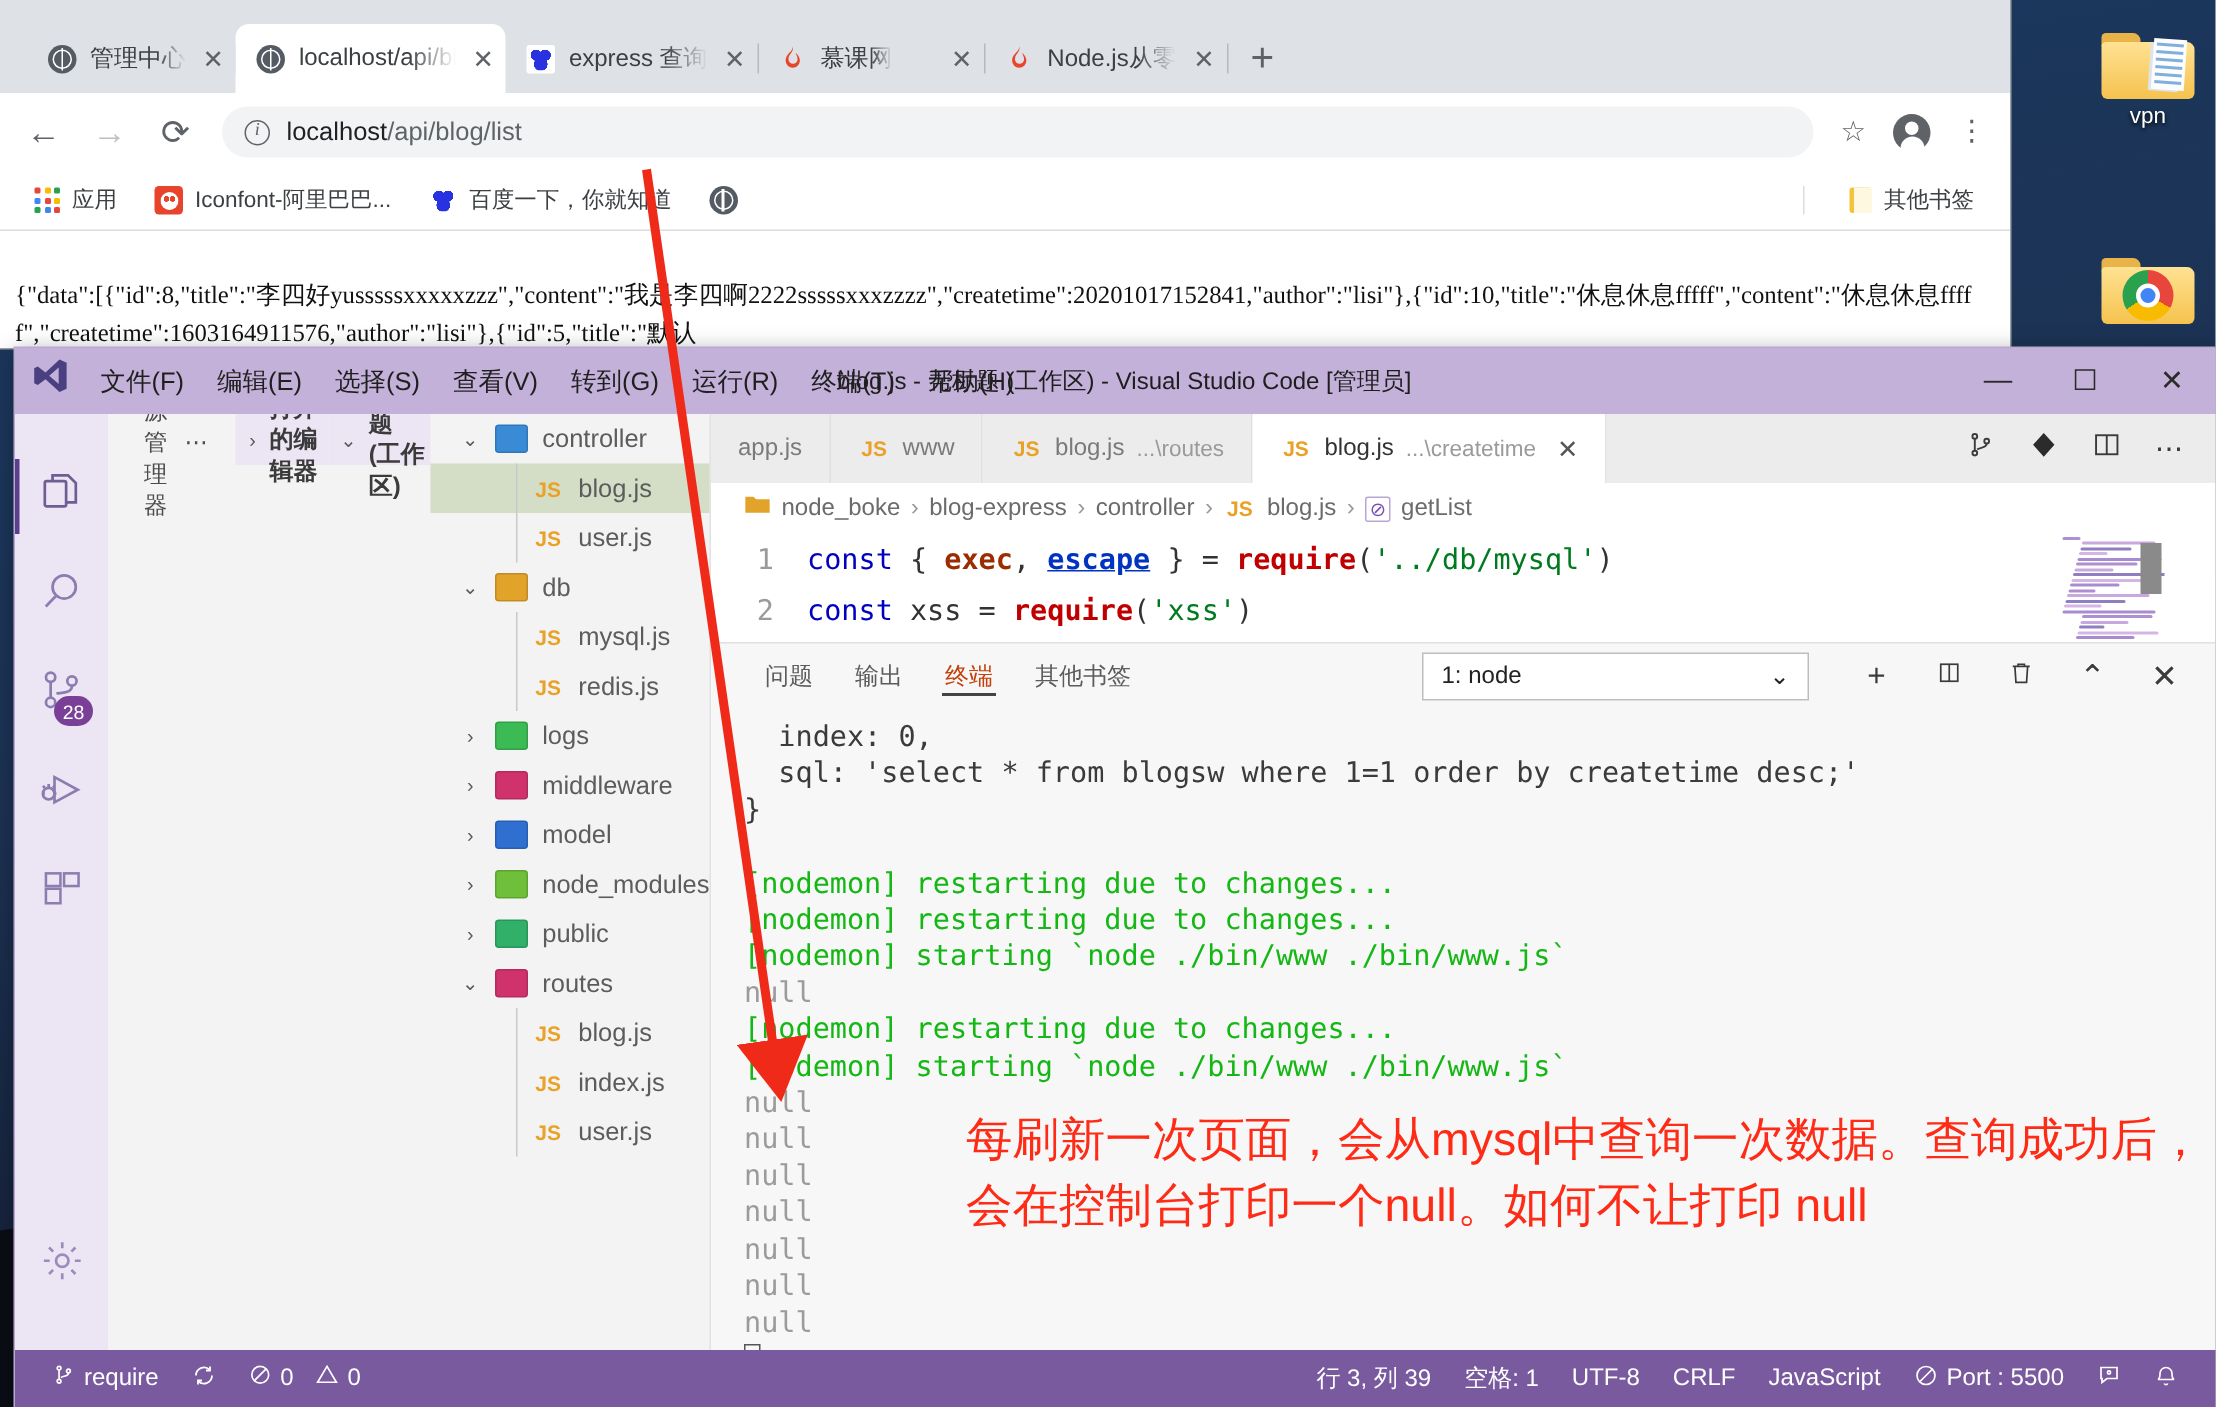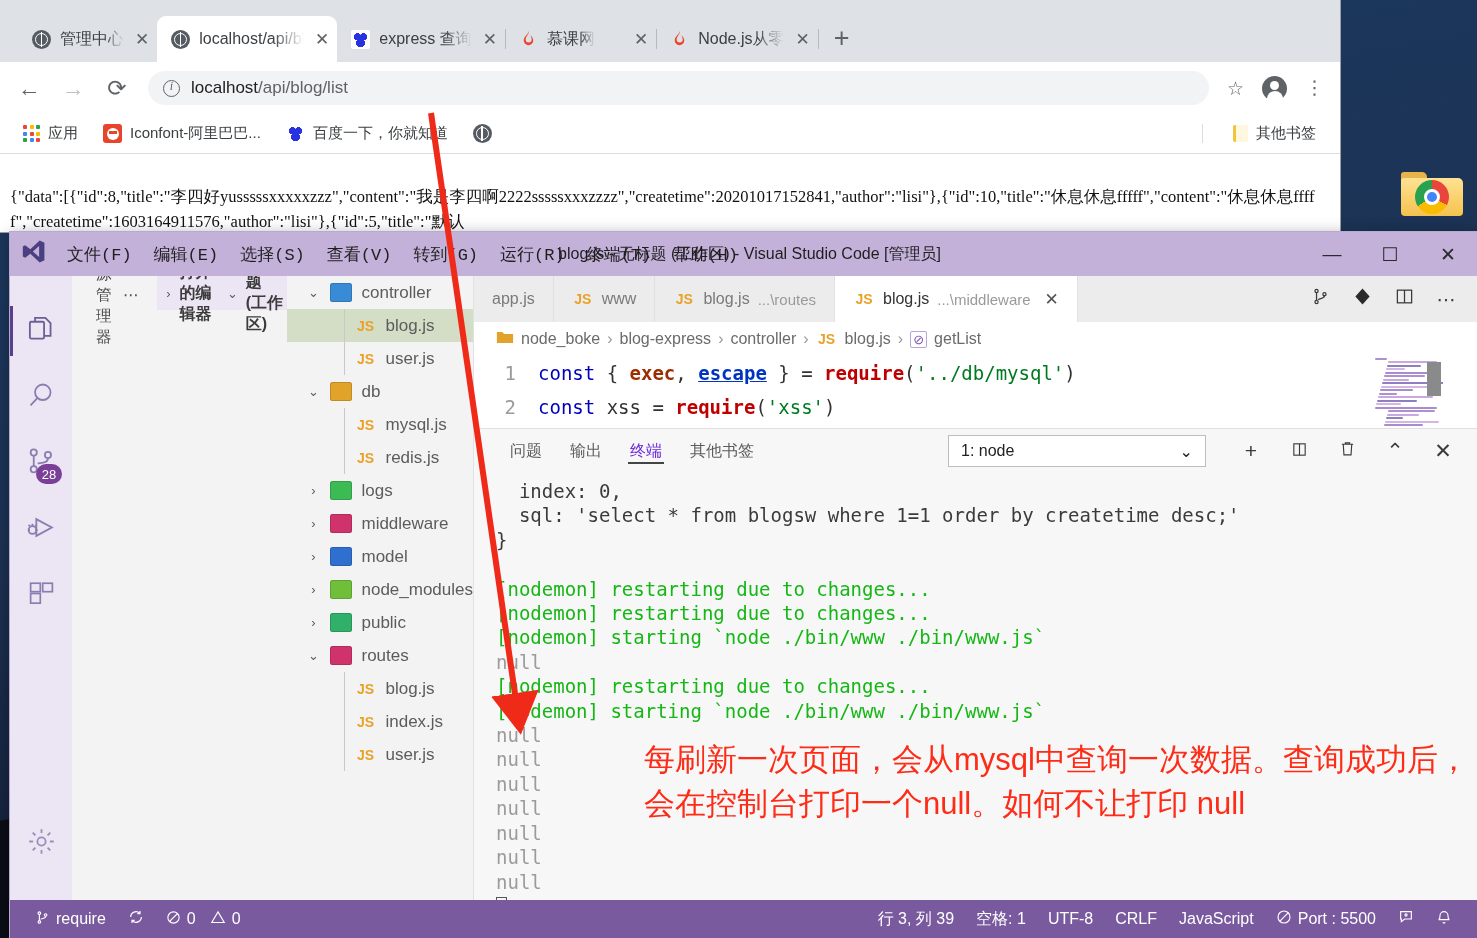--- a/index.html
+++ b/index.html
@@ -86,21 +86,21 @@
   #chrome-page { position:absolute; left:0; top:170px; right:0; bottom:0; background:#fff;
      padding:14px 10px 0 10px; overflow:hidden;
      font-family:"Liberation Serif", serif; font-size:16.5px; color:#111; line-height:25px; word-break:break-all;}
 
   
   #vscode { position:absolute; left:10px; top:232px; width:1467px; height:706px; background:#f3f3f3;
      box-shadow:0 0 0 1px #b9a9cf, 0 2px 14px rgba(0,0,0,.35); display:flex; flex-direction:column;}
   #vs-title { height:44px; background:#c3b1d9; display:flex; align-items:center; gap:0; flex:none;
      color:#1f1f1f; font-size:17px; position:relative;}
   #vs-logo { width:46px; text-align:center; font-size:24px; color:#3f3b6e; }
-  .vs-menu { padding:0 11px; height:60px; display:flex; align-items:center;font-family:Liberation Mono, monospace; }
+  .vs-menu { padding:0 11px; height:60px; display:flex; align-items:center; }
   #vs-title-text { position:absolute; left:12px; right:0; text-align:center; font-size:16px; pointer-events:none;
      color:#1e1e1e; }
   #vs-winbtns { margin-left:auto; display:flex; z-index:2; }
   #vs-winbtns span { width:58px; height:44px; display:flex; align-items:center; justify-content:center;
      font-size:19px; color:#2b2b2b; }
   #vs-body { flex:1; display:flex; min-height:0; }
   #activitybar { width:62px; background:#ece6f4; display:flex; flex-direction:column; align-items:center;
      padding-top:22px; flex:none; }
   .act { width:62px; height:66px; display:flex; align-items:center; justify-content:center; position:relative;
      color:#6e5e93; }
@@ -148,21 +148,21 @@
   #minimap { position:absolute; right:34px; top:0; width:72px; height:100%;
      background:#fff; overflow:hidden; }
   #minimap i { display:block; height:2px; margin:1.5px 0 0 4px; border-radius:1px; }
   #mm-scroll { position:absolute; right:2px; top:6px; width:14px; height:34px; background:#8a8a8a; }
 
   #panel { flex:1; display:flex; flex-direction:column; min-height:0; background:#f7f7f7;
      border-top:1px solid #e0e0e0; }
   #panel-head { height:44px; display:flex; align-items:center; gap:0; padding:0 10px 0 22px; flex:none; }
   .ptab { font-size:16px; color:#5c5c5c; padding:0 14px; height:44px; display:flex; align-items:center;
      position:relative; }
-  .ptab.active { color:#6d28d9;text-align:center; }
+  .ptab.active { color:#c2410c;text-align:center; }
   .ptab.active:after { content:""; position:absolute; left:12px; right:12px; bottom:9px; height:2.5px; background:#444; }
   #term-select { margin-left:180px; width:258px; height:32px; border:1px solid #bdbdbd; background:#fff;
      display:flex; align-items:center; justify-content:space-between; padding:0 12px; font-size:16px; color:#222; }
   #panel-actions { margin-left:auto; display:flex; align-items:center; }
   #panel-actions span { width:48px; text-align:center; font-size:21px; color:#3b3b3b; }
   #terminal { flex:1; padding:6px 0 0 22px; overflow:hidden;
      font-family:"DejaVu Sans Mono", monospace; font-size:19px; line-height:24.4px; color:#3b3b3b; white-space:pre; }
   .t-green { color:#15b715; }
   .t-grey  { color:#9b9b9b; }
   .t-cursor{ display:inline-block; width:11px; height:19px; border:1.5px solid #555; vertical-align:-3px; }
@@ -176,20 +176,33 @@
   #annot-text { position:absolute; left:644px; top:738px; width:840px; color:#fe2b16; font-size:31px;
      line-height:44px; font-family:"Liberation Sans", sans-serif; z-index:40; pointer-events:none; }
   #arrow-svg { position:absolute; left:0; top:0; width:1477px; height:938px; z-index:45; pointer-events:none; }
 </style>
 </head>
 <body>
 
 <div id="desktop">
   <div class="hill"></div>
 
+  <div class="desk-icon" style="left:1386px; top:18px;">
+    <div class="folder">
+        <div class="pages">
+          <i></i>
+          <i></i>
+          <i></i>
+          <i></i>
+          <i></i>
+          <i></i>
+        </div>
+      </div>
+    <div>vpn</div>
+  </div>
 
   <div class="desk-icon" style="left:1386px; top:168px;">
     <div class="folder">
         <div class="chrome-ball"></div>
       </div>
   </div>
 </div>
 
 <div id="chrome">
 
@@ -468,21 +481,21 @@
           <span>www</span>
         </div>
         <div class="etab">
           <span class="js-tag">JS</span>
           <span>blog.js</span>
           <span class="sub">...\routes</span>
         </div>
         <div class="etab active">
           <span class="js-tag">JS</span>
           <span>blog.js</span>
-          <span class="sub">...\middleware</span>
+          <span class="sub">...\createtime</span>
           <span class="x">✕</span>
         </div>
         <div id="tabs-actions">
           <span>
             <svg width="19" height="19" viewBox="0 0 24 24" fill="none" stroke="#3b3b3b" stroke-width="1.6">
               <circle cx="7" cy="5" r="2"></circle>
                 <circle cx="7" cy="19" r="2"></circle>
                 <circle cx="17" cy="9" r="2"></circle>
               <path d="M7 7v10M17 11c0 4-6 3-8 5"></path>
               </svg>

